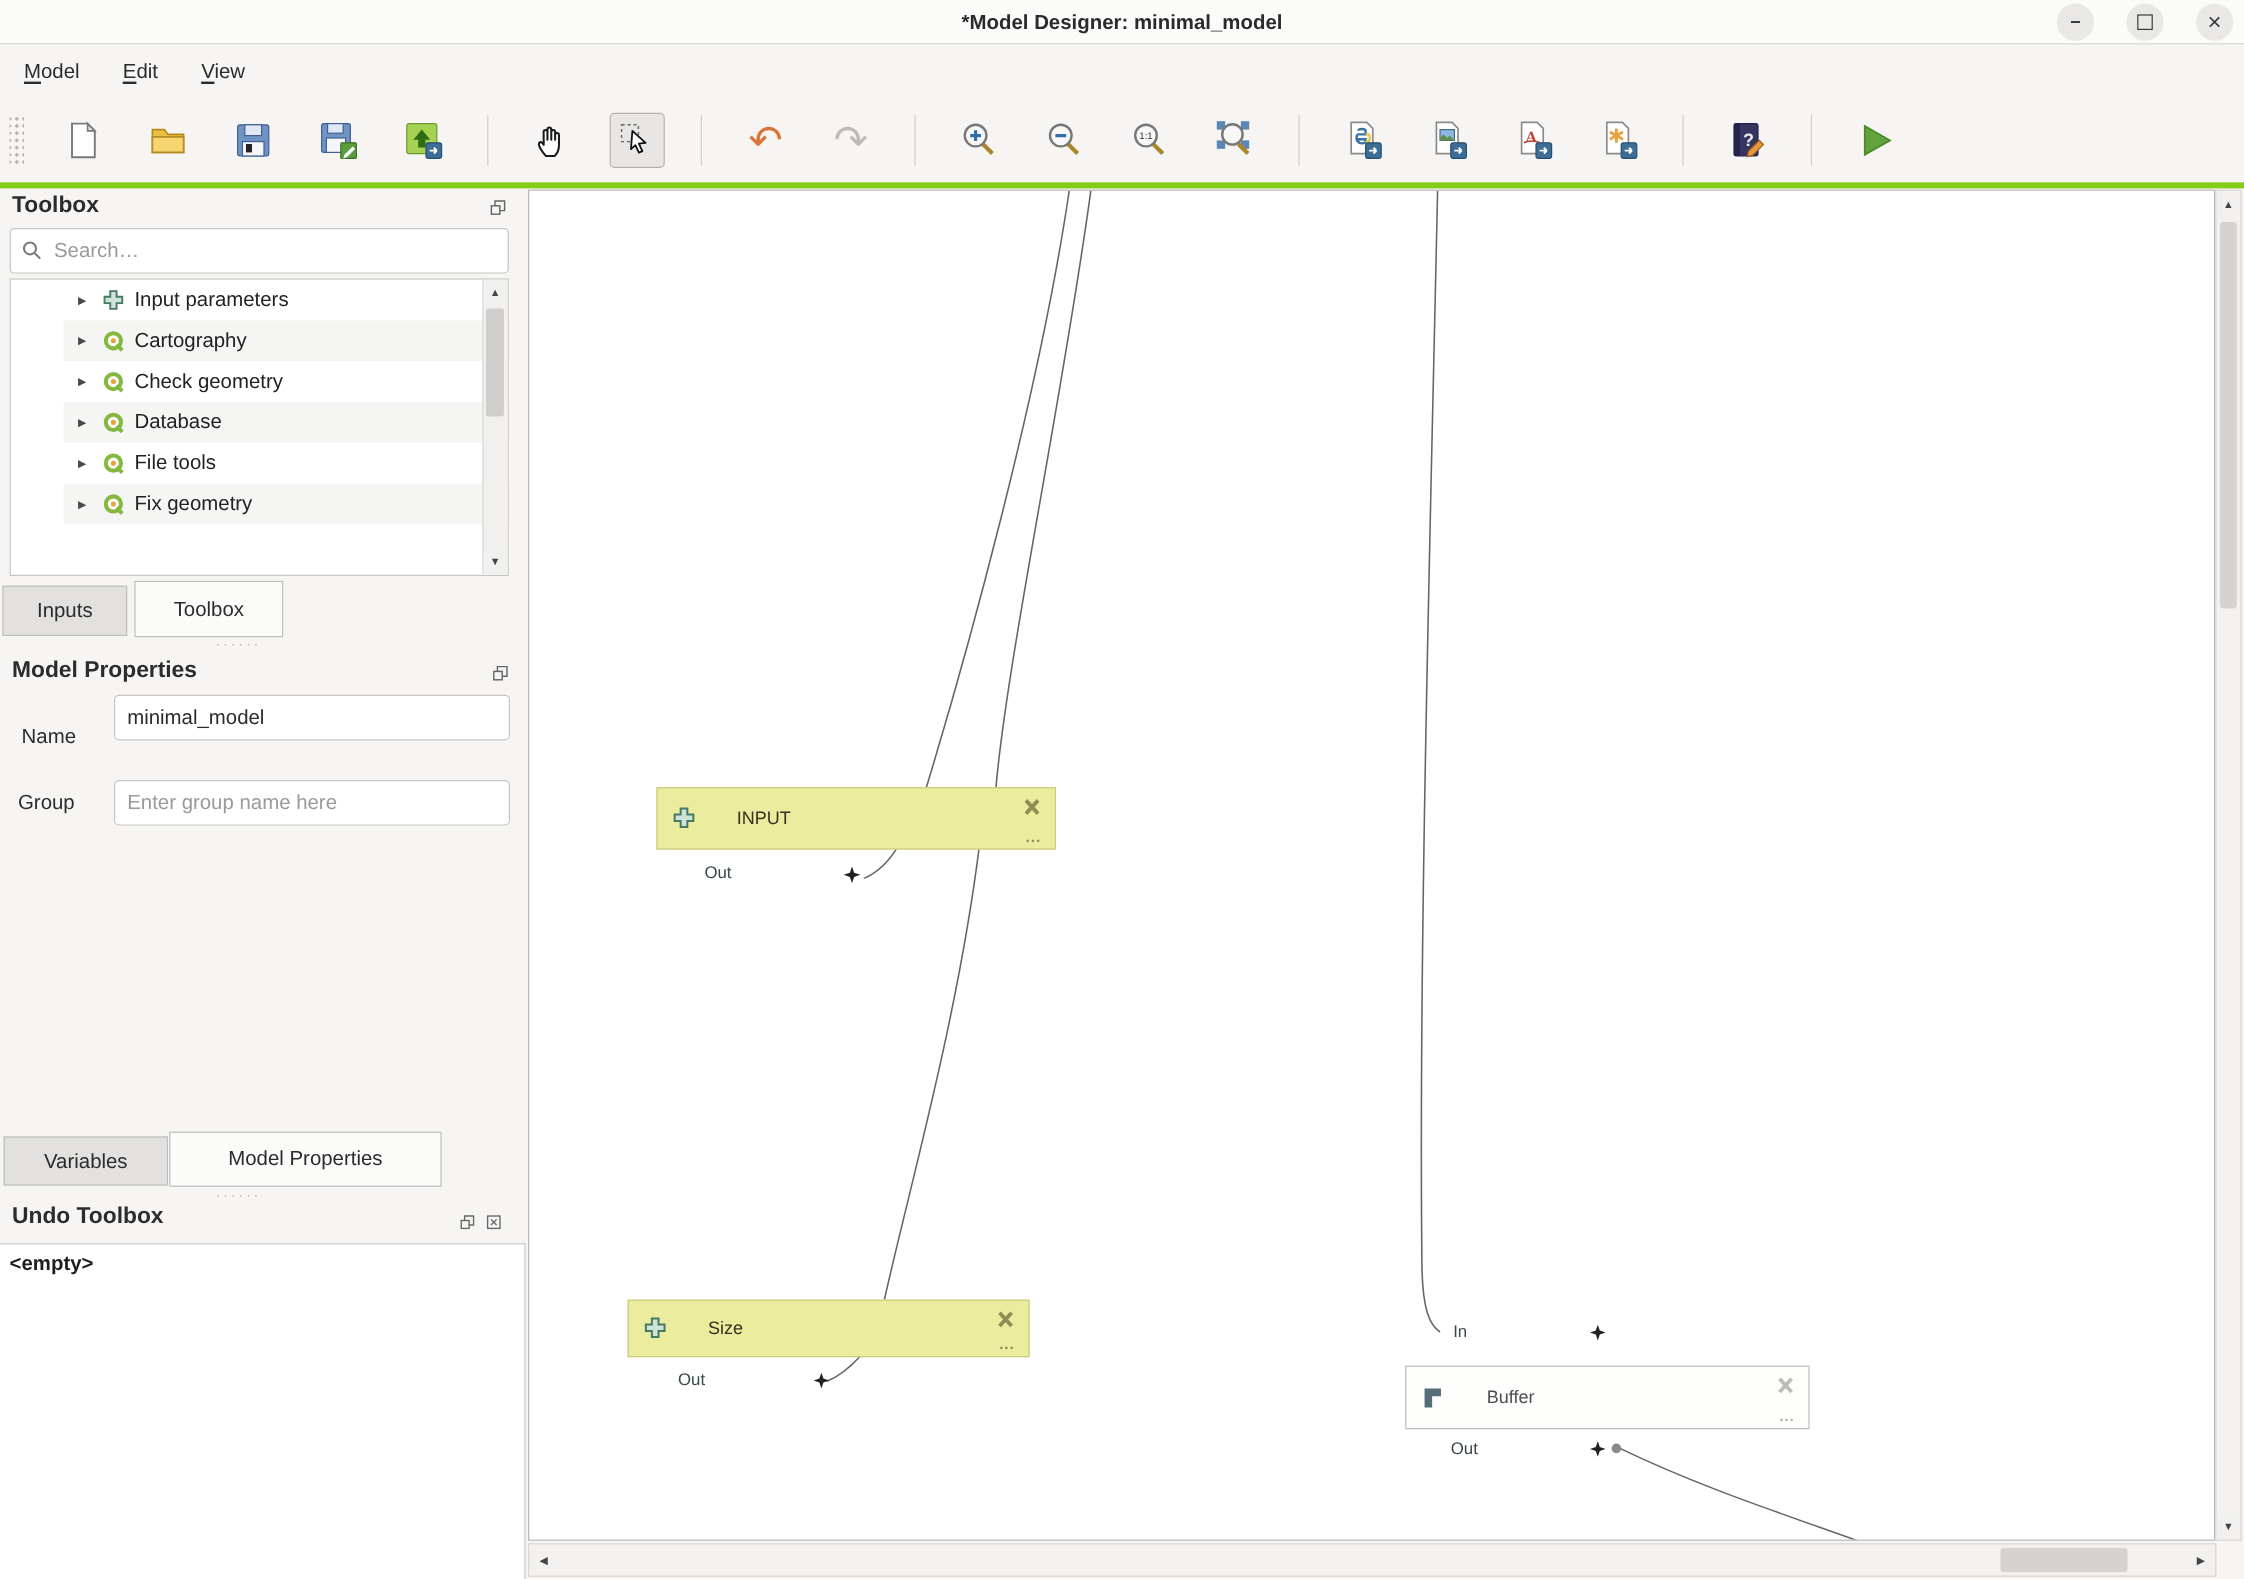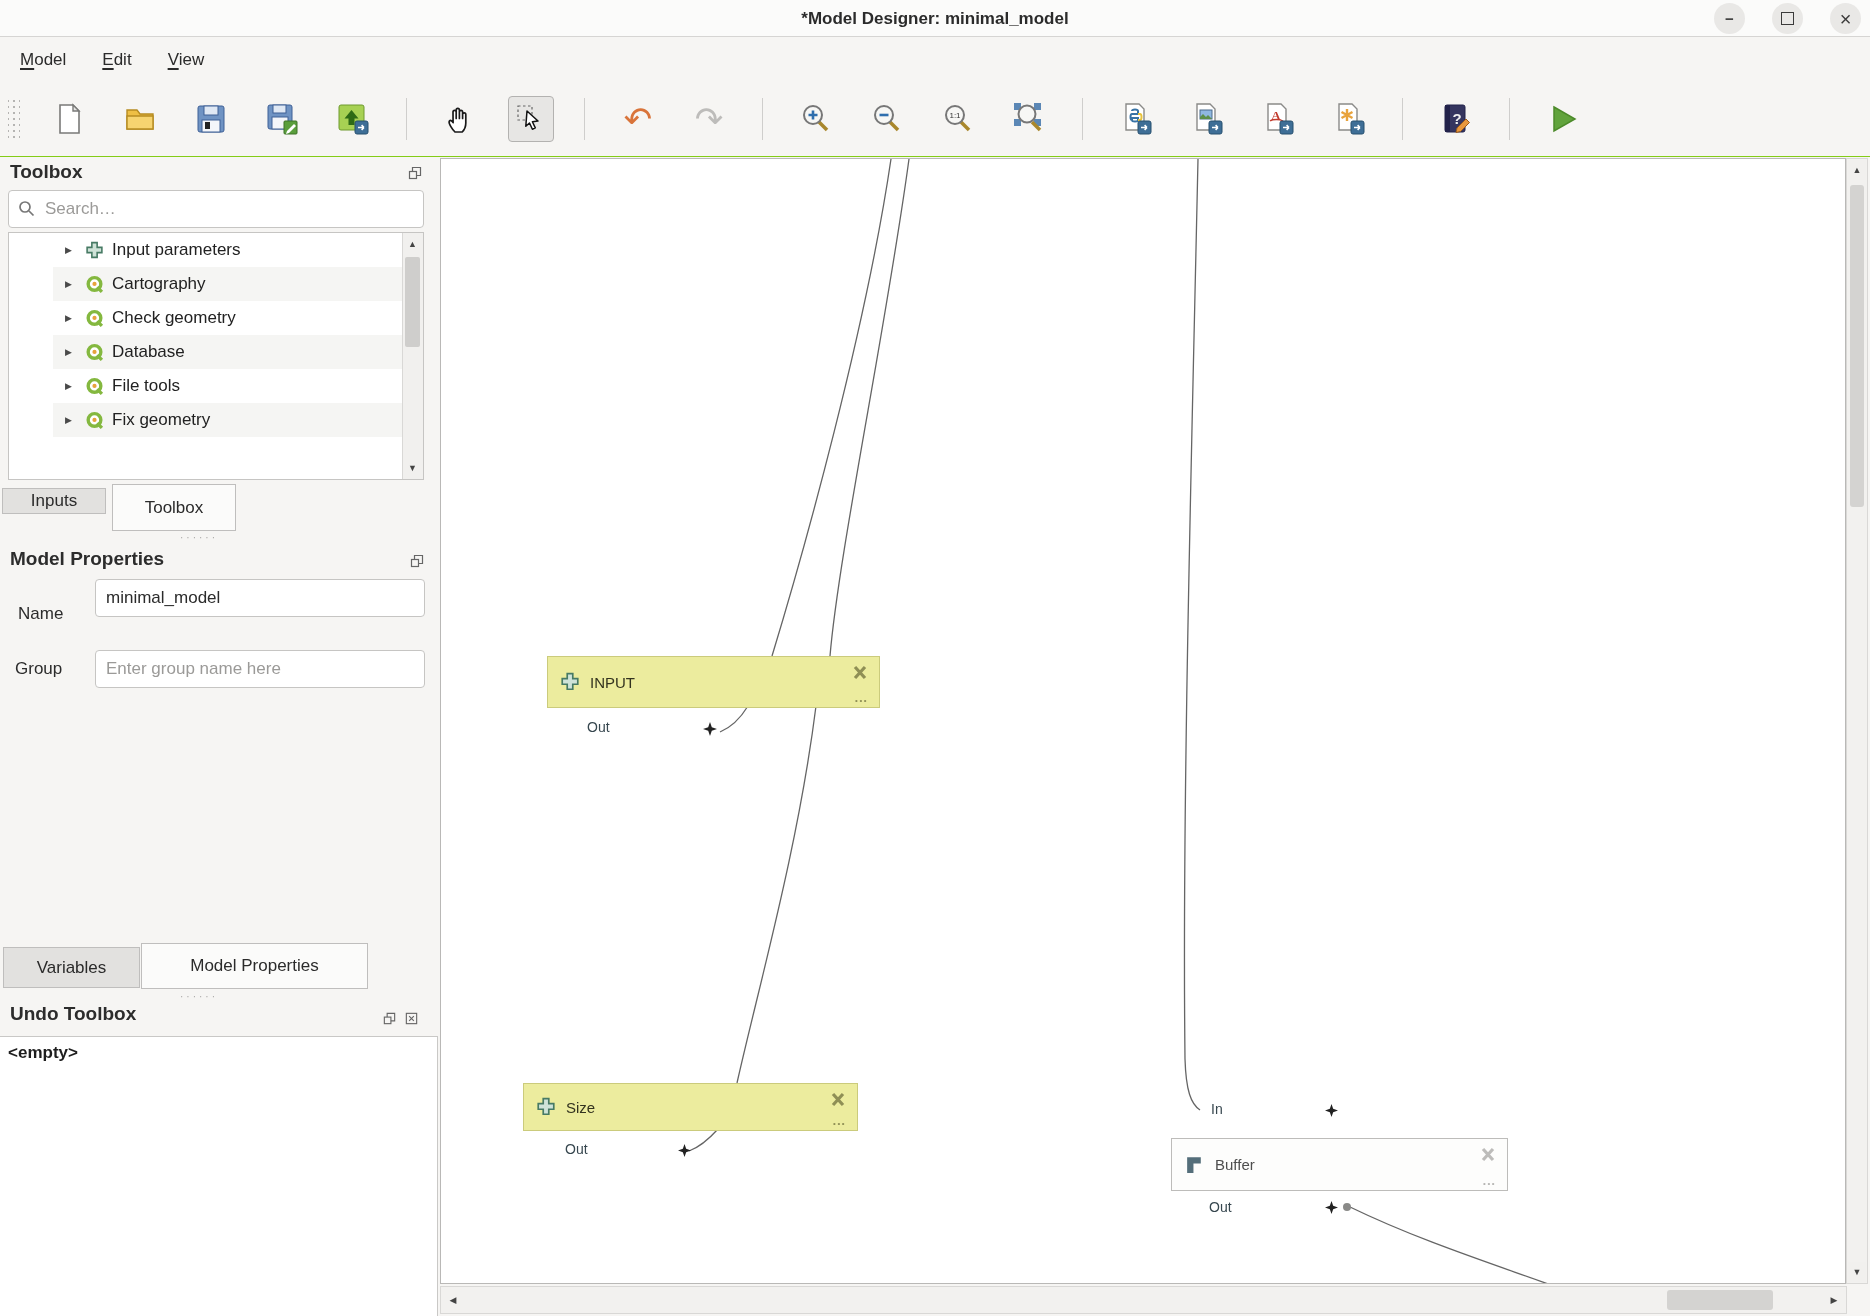--- a/index.html
+++ b/index.html
@@ -19,21 +19,21 @@
   #btn-min .glyph::before{content:"\2212";font-weight:bold;}
   #btn-max .glyph{width:11px;height:11px;border:1.6px solid #3b3b3b;}
   #btn-close .glyph::before{content:"\00d7";font-size:20px;}
 
   
   #menubar{left:0;top:38px;width:1870px;height:43px;display:flex;align-items:center;padding-left:16px;gap:28px;}
   .menu-item{font-size:17px;color:#2b2b2b;background:none;border:none;padding:2px 4px;font-family:inherit;}
   .menu-item u{text-decoration-thickness:1.5px;text-underline-offset:3px;}
 
   
-  #toolbar{left:0;top:81px;width:1870px;height:76px;border-bottom:1px solid #84cc16;
+  #toolbar{left:0;top:81px;width:1870px;height:76px;border-bottom:5px solid #84cc16;
            display:flex;align-items:center;padding-left:4px;gap:19px;}
   #tb-handle{width:12px;height:40px;margin:0 4px;background-image:radial-gradient(#b5b4b2 1.3px,transparent 1.5px);
              background-size:6px 6px;background-position:center;}
   .tbtn{width:46px;height:46px;border:1px solid transparent;background:none;border-radius:4px;
         display:flex;align-items:center;justify-content:center;padding:0;margin:0 3px;}
   .tbtn.active{background:#e7e6e4;border-color:#b3b2b0;}
   .tbtn svg{display:block;}
   .tb-sep{width:1px;height:42px;background:#cfcecc;margin:0 8px;}
   .glyph-undo::before{content:"\21b6";font-size:34px;color:#d9743a;line-height:1;}
   .glyph-redo::before{content:"\21b7";font-size:34px;color:#bdbcba;line-height:1;}
@@ -61,21 +61,21 @@
   #tree-scroll{position:absolute;right:0;top:0;width:20px;height:100%;background:#f1f0ee;border-left:1px solid #d9d8d6;}
   .mini-arrow{position:absolute;left:0;width:19px;height:20px;display:flex;align-items:center;justify-content:center;
               color:#444;font-size:9px;background:#f1f0ee;border:none;padding:0;}
   .mini-arrow.up{top:1px;} .mini-arrow.down{bottom:1px;}
   .mini-arrow.up::before{content:"\25b2";} .mini-arrow.down::before{content:"\25bc";}
   #tree-thumb{position:absolute;left:2px;top:24px;width:15px;height:90px;background:#cfcecc;border-radius:2px;}
 
   .tab{border:1px solid #bfbebd;display:flex;align-items:center;justify-content:center;
        font-size:17px;color:#2b2b2b;background:#e2e1df;}
   .tab.active{background:#fbfbfa;z-index:2;}
-  #tab-inputs{left:2px;top:488px;width:104px;height:26px;}
+  #tab-inputs{left:2px;top:488px;width:104px;height:42px;}
   #tab-toolbox{left:112px;top:484px;width:124px;height:47px;}
   .splitter-dots{color:#a9a8a6;font-size:10px;letter-spacing:3px;}
   #dots1{left:180px;top:532px;} #dots2{left:180px;top:991px;}
 
   #mp-title{left:10px;top:548px;}
   #mp-float{left:408px;top:552px;}
   #name-label{left:18px;top:604px;font-size:17px;}
   #name-input{left:95px;top:579px;width:330px;height:38px;}
   #group-label{left:15px;top:659px;font-size:17px;}
   #group-input{left:95px;top:650px;width:330px;height:38px;}
@@ -87,21 +87,21 @@
   #undo-float{left:381px;top:1010px;}
   #undo-close{left:403px;top:1010px;}
   #undo-list{left:0;top:1036px;width:438px;height:280px;background:#fff;border-top:1px solid #c9c8c6;border-right:1px solid #c9c8c6;}
   .undo-row{height:31px;display:flex;align-items:center;padding-left:8px;font-size:17px;color:#1e1e1e;}
   .undo-row.first{font-weight:bold;}
   .undo-row.selected{background:#3d84c6;color:#fff;font-weight:normal;}
 
   
   #canvas{left:440px;top:158px;width:1406px;height:1126px;background:#fff;border:1px solid #b9b8b6;overflow:hidden;}
   #wires{position:absolute;left:0;top:0;}
-  .node{position:absolute;display:flex;align-items:center;padding-left:12px;}
+  .node{position:absolute;display:flex;align-items:center;padding-left:12px;gap:24px;}
   .node.param{background:#ecec9e;border:1px solid #cbcb7c;}
   .node.alg{background:#fdfdfc;border:1px solid #bdbcba;}
   .node-label{font-size:15px;margin-left:10px;}
   .node.param .node-label{color:#33331f;}
   .node.alg .node-label{color:#4e4e4e;}
   .node-x{position:absolute;right:10px;top:8px;width:18px;height:16px;border:none;background:none;padding:0;}
   .node-dots{position:absolute;right:11px;bottom:2px;font-size:8px;letter-spacing:1.5px;}
   .node.param .node-dots{color:#8f8f55;} .node.alg .node-dots{color:#b5b4b2;}
   .node-dots::before{content:"\2022\2022\2022";}
   .port-label{position:absolute;font-size:14px;color:#37474f;}

